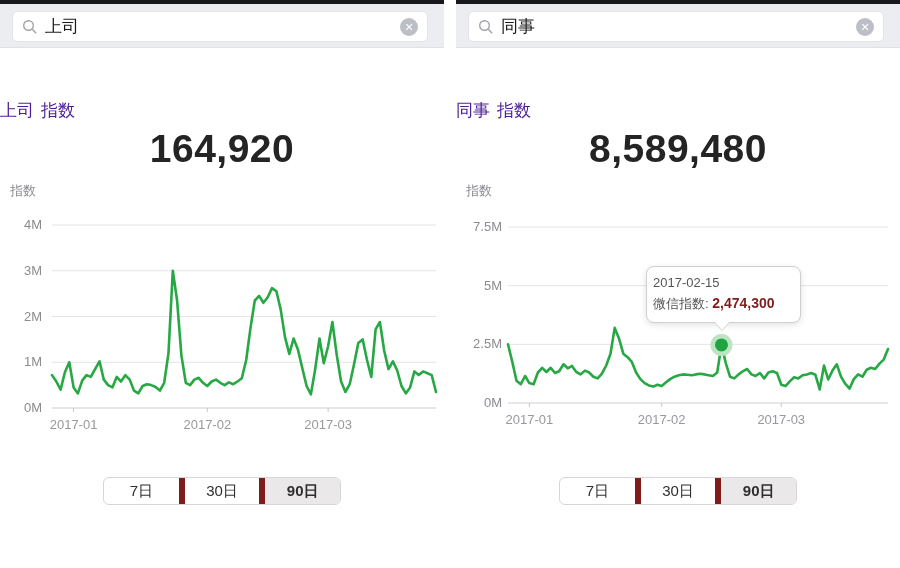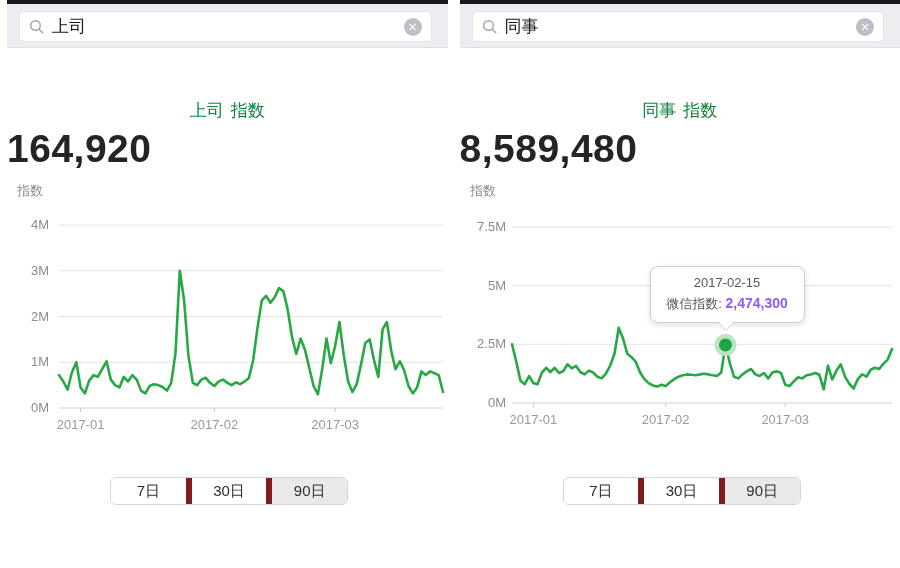--- a/index.html
+++ b/index.html
@@ -1,59 +1,59 @@
 <!DOCTYPE html>
 <html><head>
 <meta charset="utf-8">
 <style>
   * { margin:0; padding:0; box-sizing:border-box; }
   body { font-family:"Liberation Sans","DejaVu Sans",sans-serif; background:#fff; }
-  .app { width:900px; height:568px; background:#fff; display:flex; gap:12px; overflow:hidden;padding-left:7px; }
+  .app { width:900px; height:568px; background:#fff; display:flex; gap:12px; overflow:hidden; }
   .panel { width:446px; height:568px; position:relative; background:#fff; overflow:hidden; }
 
   .top-strip { position:absolute; top:0; left:0; right:0; height:4px; background:#17171c; }
 
   .search-header { position:absolute; top:4px; left:0; right:0; height:44px;
     background:#ecedf1; border-bottom:1px solid #e0e0e5; }
   .search-box { position:absolute; left:12px; right:16px; top:7px; height:31px;
     background:#fff; border:1px solid #e3e3e8; border-radius:5px;
     display:flex; align-items:center; padding:0 9px; }
   .search-icon { width:16px; height:16px; flex:0 0 auto; }
   .search-text { font-size:17px; color:#1a1a1a; margin-left:7px; }
   .clear-btn { margin-left:auto; width:18px; height:18px; border-radius:50%;
     background:#bcbfc5; color:#fff; font-size:11px; line-height:18px;
     text-align:center; font-weight:bold; }
 
-  .chart-title { position:absolute; top:99px; left:0; width:100%; text-align:center;
-    font-size:17px; color:#15803d; }
+  .chart-title { position:absolute; top:99px; left:0; width:100%; 
+    font-size:17px; color:#4c1d95; }
   .chart-title .keyword { margin-right:7px; }
 
-  .big-number { position:absolute; top:127px; left:0; width:100%; text-align:left;
+  .big-number { position:absolute; top:127px; left:0; width:100%; text-align:center;
     font-size:39px; font-weight:bold; color:#242424; letter-spacing:0.5px; }
 
   svg.chart { position:absolute; top:175px; left:0; }
 
   .tooltip { position:absolute; left:190px; top:266px; width:155px;
     background:#fff; border:1px solid #cfcfcf; border-radius:8px;
     box-shadow:0 2px 6px rgba(0,0,0,0.12); padding:8px 6px 9px 6px;
-    text-align:center; z-index:5; }
+    text-align:left; z-index:5; }
   .tt-date { font-size:13px; color:#555; }
   .tt-row { font-size:13px; color:#555; margin-top:5px; white-space:nowrap; }
-  .tt-row b { color:#8b5cf6; font-size:14px; }
+  .tt-row b { color:#7f1d1d; font-size:14px; }
   .tt-arrow, .tt-arrow::after { position:absolute; width:0; height:0;
     border-left:8px solid transparent; border-right:8px solid transparent; }
   .tt-arrow { bottom:-9px; left:67px; border-top:9px solid #cfcfcf; }
   .tt-arrow::after { content:""; left:-8px; top:-10px; border-top:9px solid #fff; }
 
   .range-control { position:absolute; top:477px; left:103px; width:238px; height:28px;
     border:1px solid #d6d6da; border-radius:6px; background:#fff; display:flex; }
   .range-btn { flex:1; display:flex; align-items:center; justify-content:center;
     font-size:15px; color:#2e2e2e; border-left:6px solid #7f1d1d; cursor:default; }
   .range-btn:first-child { border-left:none; border-radius:5px 0 0 5px; }
-  .range-btn:last-child { border-radius:0 5px 5px 0; }
+  .range-btn:last-child { border-radius:0 5px 5px 0;font-weight:bold; }
   .range-btn.selected { background:#ebe8e9; }
 </style>
 </head>
 <body>
 
 <div class="app">
 
   <div class="panel">
     <div class="top-strip"></div>
     <div class="search-header">

